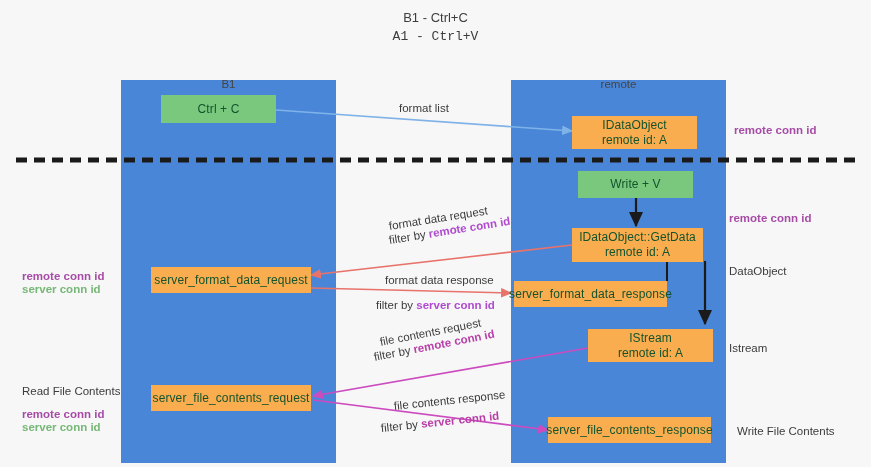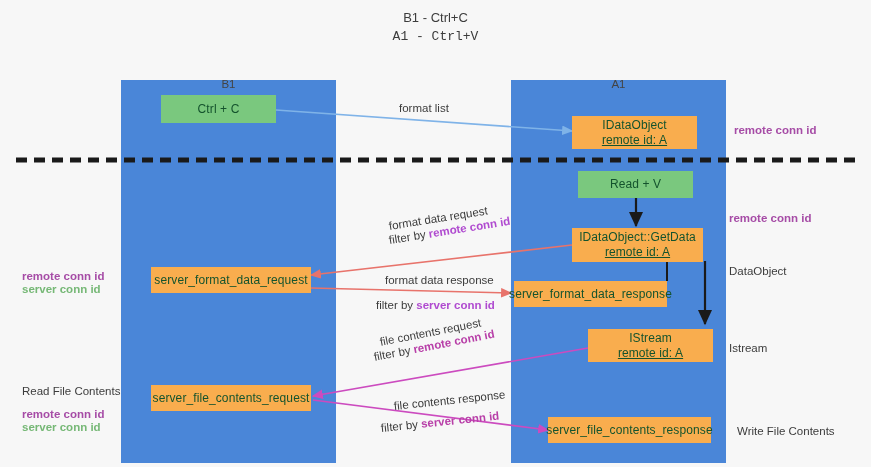--- a/index.html
+++ b/index.html
@@ -61,21 +61,21 @@
     align-items: center;
     justify-content: center;
     text-align: center;
     color: #14532d;
     font-size: 12px;
     line-height: 15px;
     letter-spacing: .1px;
   }
   .node.green { background: #7ac87e; }
   .node.orange { background: #f9ad4e; }
-  .node .l2 { font-size: 12px; text-decoration: underline; }
+  .node .l2 { font-size: 12px; }
 
   
   .lbl {
     position: absolute;
     font-size: 11.5px;
     line-height: 15px;
     color: #3c3c3c;
     white-space: nowrap;
   }
   .lbl.purple { color: #a64ca6; font-weight: bold; }
@@ -132,35 +132,34 @@
     <line x1="313" y1="400" x2="548" y2="430" stroke="#cc4bbf" stroke-width="1.6" marker-end="url(#ah-mag)"></line>
   </svg>
 
   <div class="title" style="top:8px;">B1 - Ctrl+C</div>
   <div class="title" style="top:27px;font-family:Liberation Mono, monospace;">A1 - Ctrl+V</div>
 
   <div class="lane-head" style="left:121px; top:49px; width:215px;">
     <div>B1</div>
   </div>
   <div class="lane-head" style="left:511px; top:49px; width:215px;">
-    <div>A1</div>
     <div>remote</div>
   </div>
 
   <div class="node green" style="left:161px; top:95px; width:115px; height:28px;">
     <span>Ctrl + C</span>
   </div>
 
   <div class="node orange" style="left:572px; top:116px; width:125px; height:33px;">
     <span>IDataObject</span>
     <span class="l2">remote id: A</span>
   </div>
 
   <div class="node green" style="left:578px; top:171px; width:115px; height:27px;">
-    <span>Read + V</span>
+    <span>Write + V</span>
   </div>
 
   <div class="node orange" style="left:572px; top:228px; width:131px; height:34px;">
     <span>IDataObject::GetData</span>
     <span class="l2">remote id: A</span>
   </div>
 
   <div class="node orange" style="left:151px; top:267px; width:160px; height:26px;">
     <span>server_format_data_request</span>
   </div>

